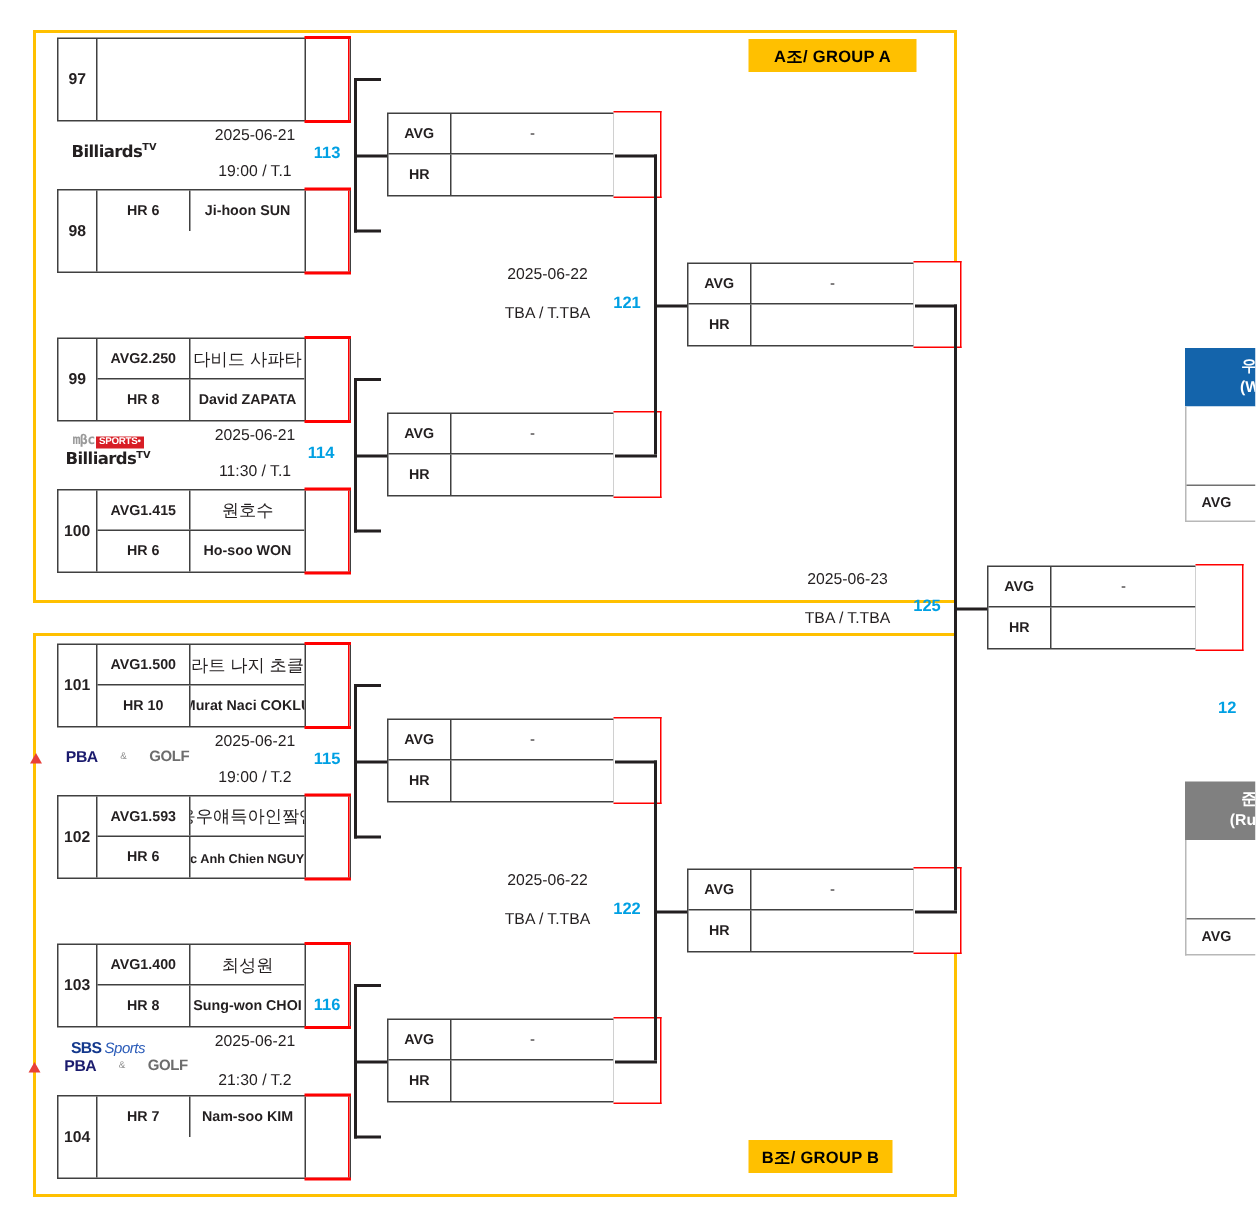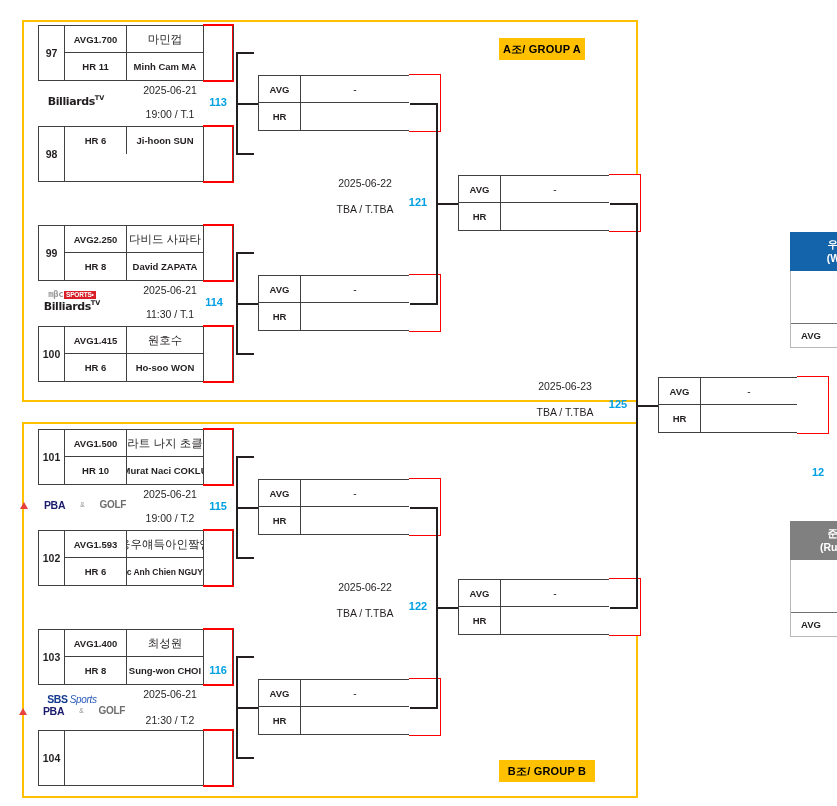--- a/index.html
+++ b/index.html
@@ -125,34 +125,24 @@
     border-top:1.6px solid #707070;height:24px;display:flex;align-items:center;
     padding-left:10px;font-size:9.5px;font-weight:bold;color:#231f20;box-sizing:border-box;
   }
 </style>
 </head>
 <body>
 
 <div id="stage">
 
   <div class="group-box" style="left:22px;top:20px;width:612px;height:378px;"></div>
-  <div class="group-badge" style="left:499px;top:38px;width:86px;height:22px;">A조/ GROUP A</div>
+  <div class="group-badge" style="left:499px;top:26px;width:112px;height:22px;">A조/ GROUP A</div>
 
   <div class="seed" style="left:38px;top:25px;width:196px;height:56px;">
     <div class="rank">97</div>
-    <div class="rows">
-      <div class="r top">
-        <div class="stat">AVG1.700</div>
-        <div class="nm kr">마민껍</div>
-      </div>
-      <div class="r">
-        <div class="stat">HR 11</div>
-        <div class="nm en">Minh Cam MA</div>
-      </div>
-    </div>
     <div class="score"></div>
   </div>
 
   <div class="seed" style="left:38px;top:126px;width:196px;height:56px;">
     <div class="rank">98</div>
     <div class="rows">
       <div class="r">
         <div class="stat">HR 6</div>
         <div class="nm en">Ji-hoon SUN</div>
       </div>
@@ -344,20 +334,24 @@
         <div class="stat">HR 8</div>
         <div class="nm en">Sung-won CHOI</div>
       </div>
     </div>
     <div class="score"></div>
   </div>
 
   <div class="seed" style="left:38px;top:730px;width:196px;height:56px;">
     <div class="rank">104</div>
     <div class="rows">
+      <div class="r">
+        <div class="stat">HR 7</div>
+        <div class="nm en">Nam-soo KIM</div>
+      </div>
     </div>
     <div class="score"></div>
   </div>
 
   <div class="meta" style="left:100px;top:688px;width:140px;height:40px;">
     <div class="date" style="top:0;">2025-06-21</div>
     <div class="time" style="top:26px;">21:30 / T.2</div>
   </div>
   <div class="logo" style="left:30px;top:690px;width:84px;height:30px;">
     <div class="sbs">

